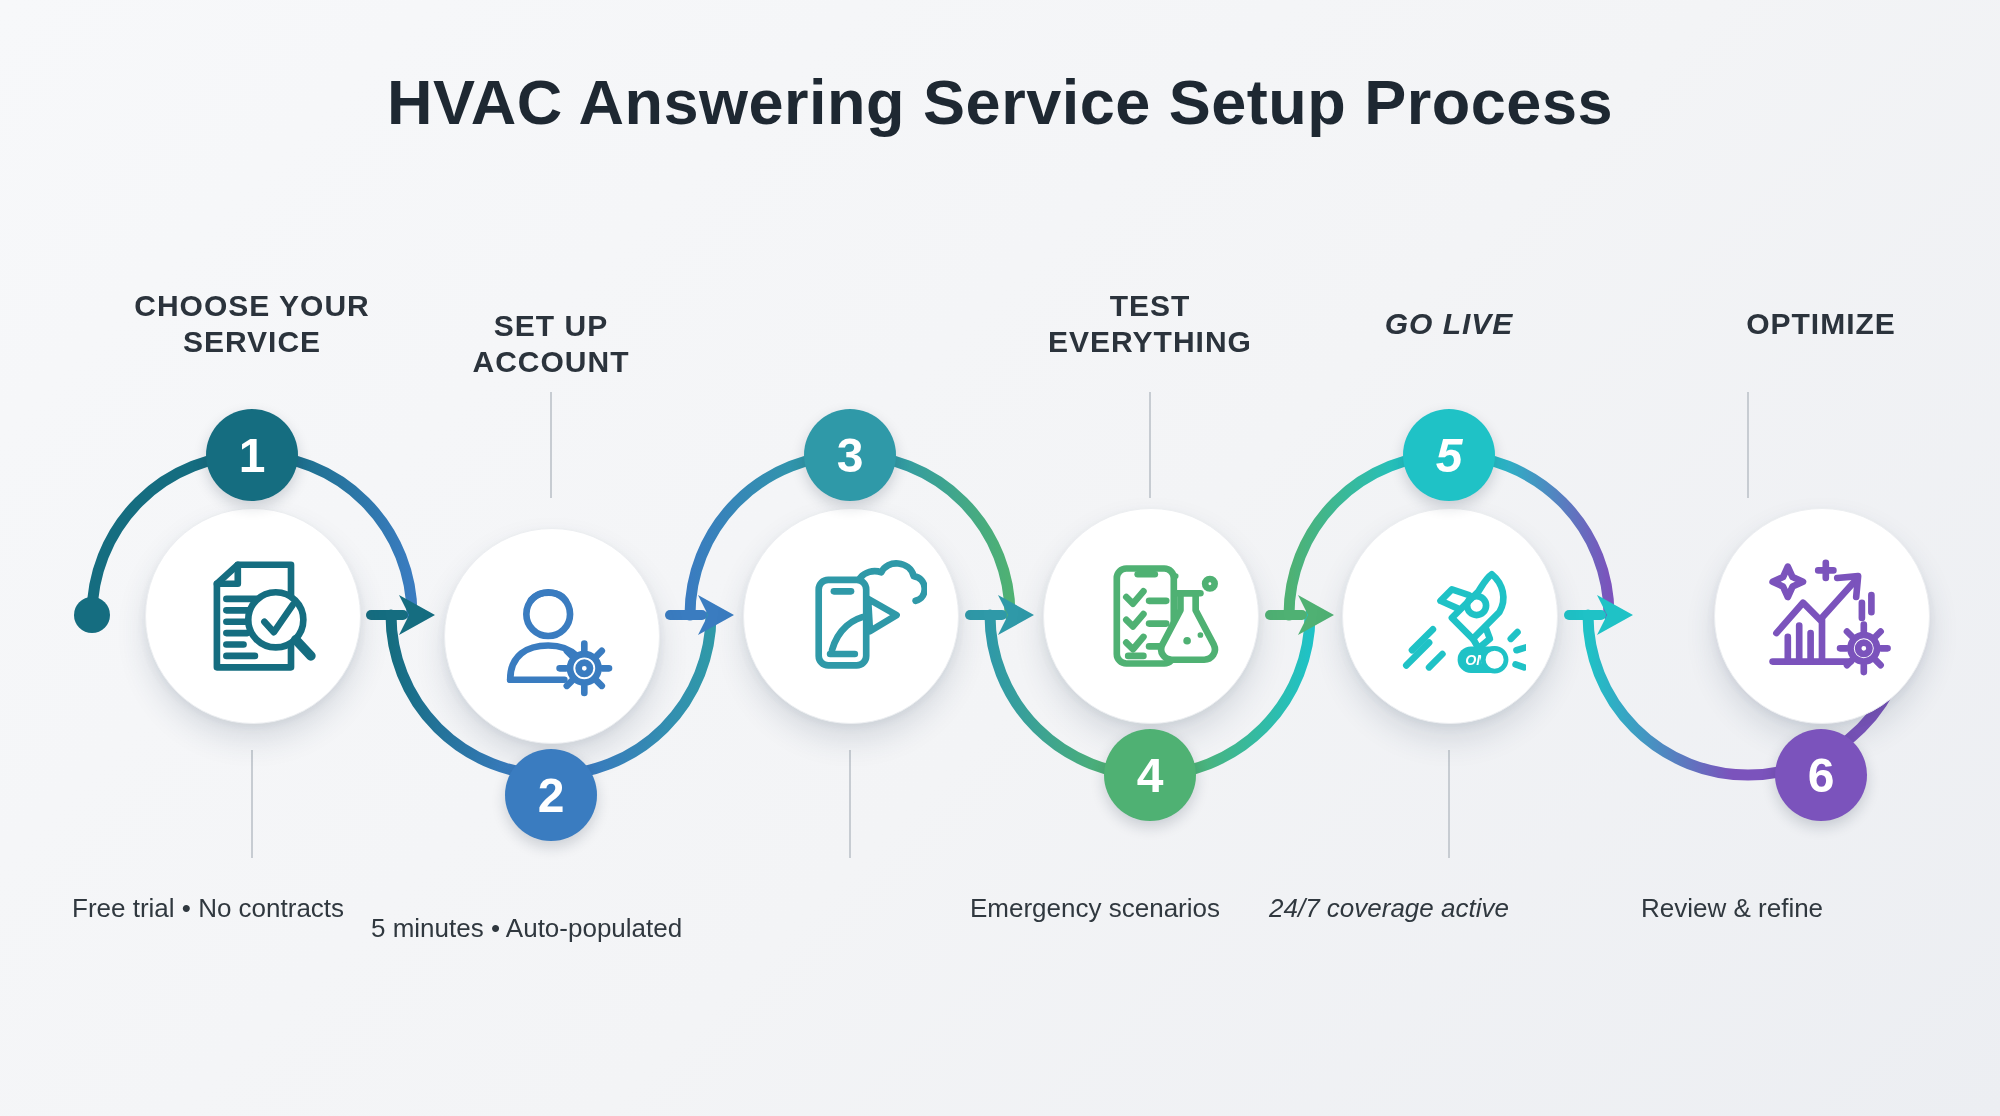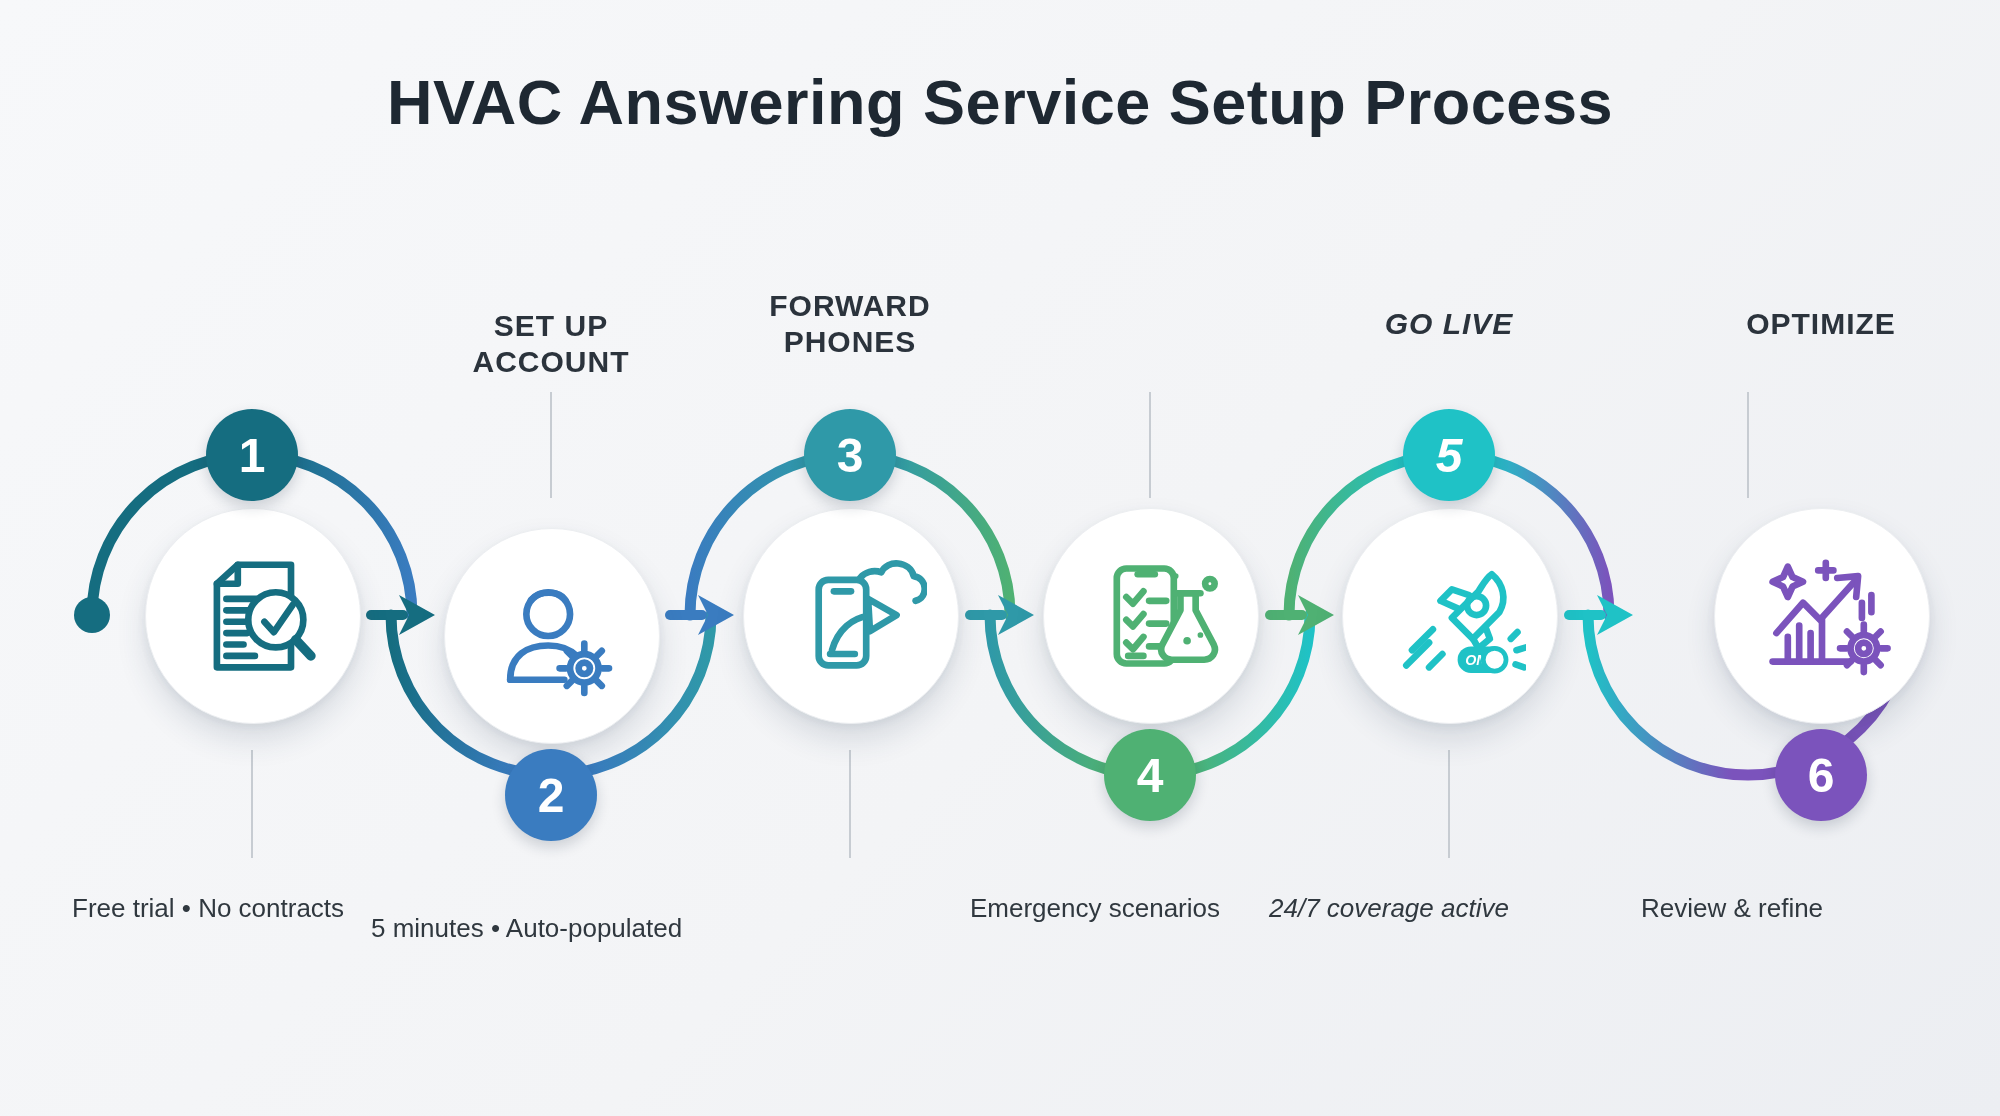--- a/index.html
+++ b/index.html
@@ -160,20 +160,24 @@
         <path d="M1298 595 L1334 615 L1298 635 L1308 615 Z" fill="var(--c3)"></path>
       </g>
       <g>
         <path d="M1569 615 H1601" stroke="var(--c4)" stroke-width="10" stroke-linecap="round" fill="none"></path>
         <path d="M1597 595 L1633 615 L1597 635 L1607 615 Z" fill="var(--c4)"></path>
       </g>
     </g>
   </svg>
 
   <div class="step s0">
+    <div class="heading">
+      <span>CHOOSE YOUR</span>
+      <span>SERVICE</span>
+    </div>
     <div class="glow"></div>
     <div class="circle">
       <svg width="152" height="152" viewBox="0 0 160 160">
         <path class="ic" d="M64 26 H120 V134 H42 V46 Z"></path>
         <path class="ic" d="M64 26 V46 H42"></path>
         <path class="ic" d="M52 62 H84"></path>
           <path class="ic" d="M52 74 H76"></path>
         <path class="ic" d="M52 86 H72"></path>
           <path class="ic" d="M52 98 H74"></path>
         <path class="ic" d="M52 110 H70"></path>
@@ -202,39 +206,39 @@
         <circle class="ic ic-fillwhite" cx="114" cy="114" r="15"></circle>
         <circle class="ic" cx="114" cy="114" r="6"></circle>
         <path class="ic" d="M133 114 L140 114 M127.4 127.4 L132.4 132.4 M114 133 L114 140 M100.6 127.4 L95.6 132.4 M95 114 L88 114 M100.6 100.6 L95.6 95.6 M114 95 L114 88 M127.4 100.6 L132.4 95.6"></path>
       </svg>
     </div>
     <div class="badge badge-bottom">2</div>
     <div class="caption">5 minutes • Auto-populated</div>
   </div>
 
   <div class="step s2">
-    <div class="heading">
-      <span>FORWARD</span>
-      <span>PHONES</span>
-    </div>
     <div class="glow"></div>
     <div class="circle">
       <svg width="152" height="152" viewBox="0 0 160 160">
         <path class="ic" d="M90 62 C78 46 94 28 112 34 C118 20 142 22 146 38 C160 40 162 60 148 64"></path>
         <rect class="ic ic-fillwhite" x="46" y="42" width="50" height="90" rx="10"></rect>
         <path class="ic" d="M62 54 H80"></path>
         <path class="ic" d="M58 120 H84"></path>
         <path class="ic" d="M60 116 C66 94 82 82 98 80" stroke-width="8"></path>
         <path class="ic" d="M98 62 L128 79 L100 96 Z"></path>
       </svg>
     </div>
     <div class="badge badge-top">3</div>
   </div>
 
   <div class="step s3">
+    <div class="heading">
+      <span>TEST</span>
+      <span>EVERYTHING</span>
+    </div>
     <div class="glow"></div>
     <div class="circle">
       <svg width="152" height="152" viewBox="0 0 160 160">
         <rect class="ic" x="44" y="30" width="60" height="100" rx="10"></rect>
         <path class="ic" d="M66 36 H84"></path>
         <path class="ic" d="M54 60 l7 7 l11 -13"></path>
           <path class="ic" d="M78 64 H96"></path>
         <path class="ic" d="M54 84 l7 7 l11 -13"></path>
           <path class="ic" d="M78 88 H96"></path>
         <path class="ic" d="M54 108 l7 7 l11 -13"></path>

